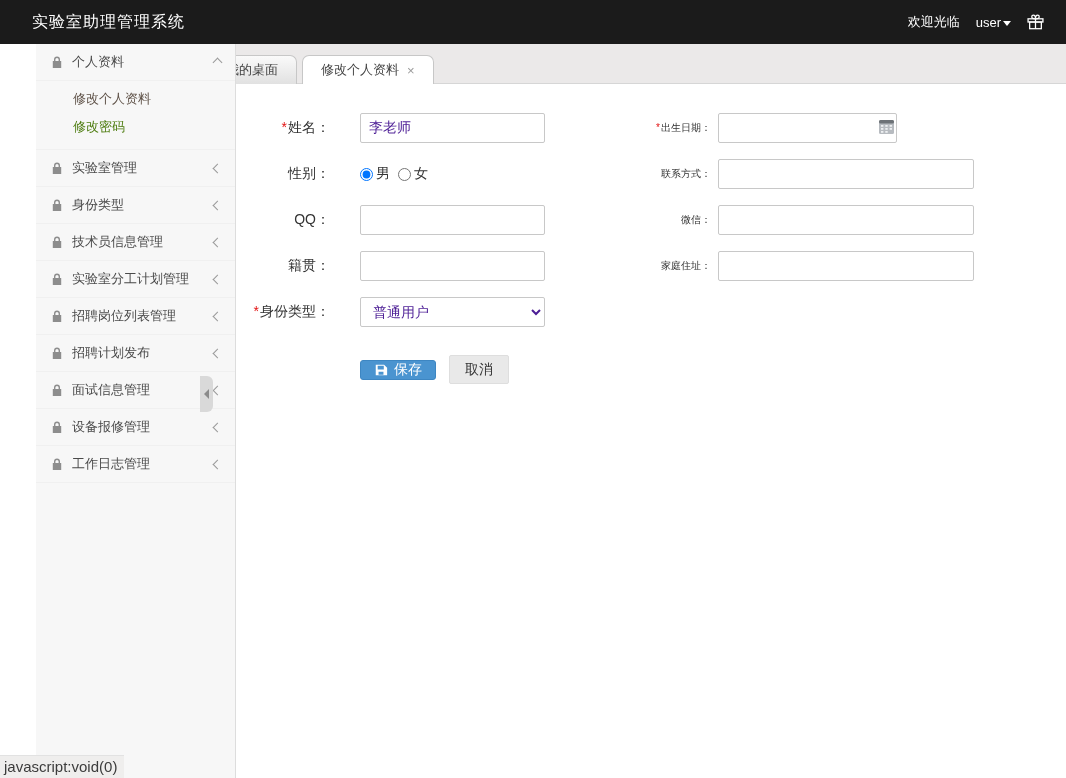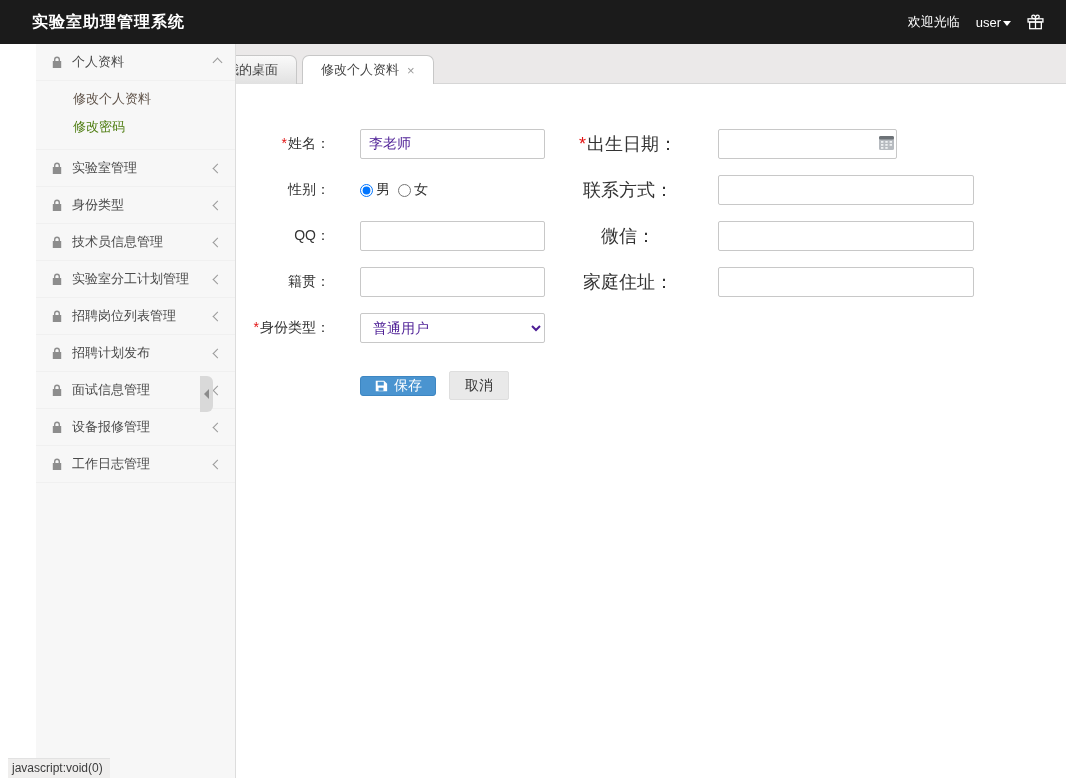--- a/index.html
+++ b/index.html
@@ -2,21 +2,21 @@
 <html><head>
 <meta charset="utf-8">
 <style>
   * { box-sizing: border-box; margin: 0; padding: 0; }
   html,body { width:1066px; height:778px; overflow:hidden;
     font-family:"Liberation Sans", sans-serif; background:#fff; }
 
   
   .header { position:fixed; top:0; left:0; right:0; height:44px; background:#1b1b1b;
     color:#fff; display:flex; align-items:center; z-index:50; }
-  .header-title { margin-left:32px; font-size:16px; font-weight:bold; letter-spacing:1px; }
+  .header-title { margin-left:32px; font-size:16px; font-weight:normal; letter-spacing:1px; }
   .header-right { margin-left:auto; margin-right:22px; display:flex; align-items:center; gap:16px; font-size:13px; }
   .user-box { display:flex; align-items:center; gap:2px; cursor:pointer; }
   .caret-down { width:0; height:0; border-left:4px solid transparent; border-right:4px solid transparent;
     border-top:5px solid #fff; display:inline-block; margin-top:2px; }
   .gift-btn { display:flex; align-items:center; cursor:pointer; }
 
   
   .sidebar { position:fixed; top:44px; left:0; bottom:0; width:200px; background:#f7f7f7;
     border-right:1px solid #ddd; z-index:40;margin-left:36px; }
   .menu-item { height:37px; display:flex; align-items:center; padding:0 14px 0 15px;
@@ -25,44 +25,44 @@
   .menu-icon { display:flex; align-items:center; margin-right:9px; }
   .menu-label { flex:1 1 auto; white-space:nowrap; overflow:hidden; }
   .chev { width:7px; height:7px; border-right:1px solid #9a9a9a; border-bottom:1px solid #9a9a9a;
     display:inline-block; margin-left:auto; flex:none; }
   .chev-left { transform:rotate(135deg); }
   .chev-up { transform:rotate(-135deg); }
   .submenu { padding:4px 0 8px 0; border-bottom:1px solid #f0f0f0; }
   .submenu-item { height:28px; display:flex; align-items:center; padding-left:37px;
     font-size:13px; color:#4d7c0f; cursor:pointer; }
   .submenu-item.active { color:#5f5248; }
-  .status-text { position:fixed; left:8px; bottom:0; z-index:60; font-size:12px; color:#3c3c3c;
+  .status-text { position:fixed; left:0; bottom:0; z-index:60; font-size:15px; color:#3c3c3c;
     background:#efeeed; padding:2px 7px 3px 4px; border-top:1px solid #e2e2e2; }
 
   
   .tabs-strip { position:fixed; top:44px; left:200px; right:0; height:40px; background:#ebe9e9;
     border-bottom:1px solid #d6d6d6; display:flex; align-items:flex-end; padding-left:7px; z-index:30; }
   .tab { height:29px; display:flex; align-items:center; gap:8px; padding:0 18px; font-size:13px;
     color:#444; border:1px solid #c7c7c7; border-bottom:none; border-radius:7px 7px 0 0;
     background:linear-gradient(#fafafa,#e1e1e1); margin-right:5px; position:relative; top:1px; cursor:pointer; }
   .tab.active { background:#fff; }
   .tab-close { color:#9a9a9a; font-size:13px; line-height:1; cursor:pointer; }
 
   
   .content { position:fixed; top:84px; left:200px; right:0; bottom:0; background:#fff; overflow:auto; z-index:20; }
   .collapse-handle { position:fixed; left:200px; top:376px; width:13px; height:36px; background:#d9d9d9;
     border-radius:0 6px 6px 0; display:flex; align-items:center; justify-content:center; cursor:pointer; z-index:45; }
   .collapse-arrow { width:0; height:0; border-top:5px solid transparent; border-bottom:5px solid transparent;
     border-right:5px solid #8b8b8b; }
 
   .profile-form { padding-top:29px; }
-  .form-row { display:flex; align-items:center; height:30px; margin-bottom:16px;margin-top:16px; }
+  .form-row { display:flex; align-items:center; height:30px; margin-bottom:16px; }
   .lbl1 { width:130px; text-align:right; font-size:14px; color:#333; flex:none; }
   .gap1 { width:30px; flex:none; }
-  .lbl2 { width:166px; text-align:center; font-size:18px; color:#333; flex:none; margin-right:7px; }
+  .lbl2 { width:166px; text-align:right; font-size:10px; color:#333; flex:none; margin-right:7px; }
   .req { color:#e21313; margin-right:1px; }
   .inp { height:30px; border:1px solid #c8c8c8; border-radius:2px; padding:0 8px; font-size:14px;
     color:#4c1d95; background:#fff; font-family:"Liberation Sans", sans-serif; }
   .inp1 { width:185px; }
   .inp2 { width:256px; }
   .date-wrap { position:relative; width:179px; flex:none; }
   .date-wrap .inp { width:179px; padding-right:24px; }
   .date-icon { position:absolute; right:3px; top:7px; cursor:pointer; line-height:0; }
   .radio-group { display:flex; align-items:center; gap:2px; font-size:14px; color:#333; }
   .radio-group label { display:flex; align-items:center; gap:3px; cursor:pointer; }

